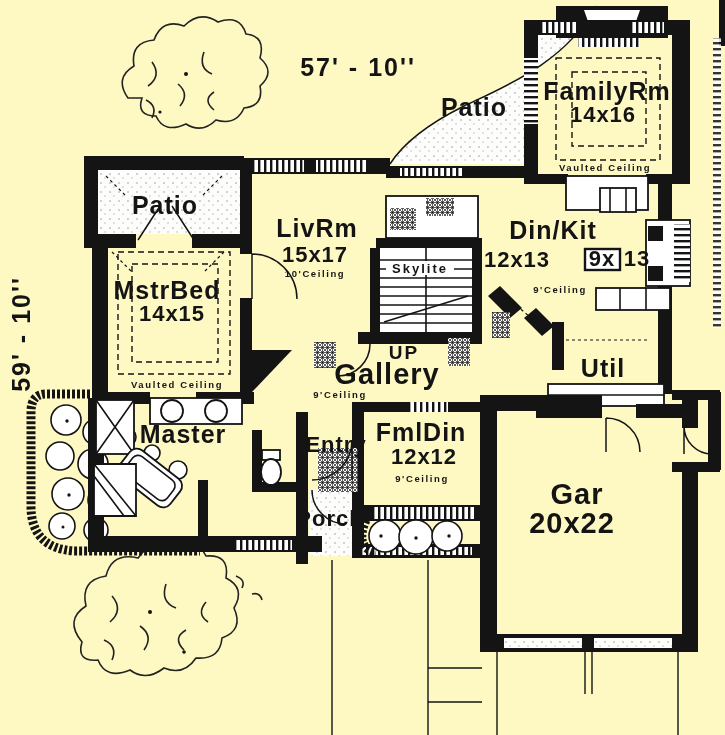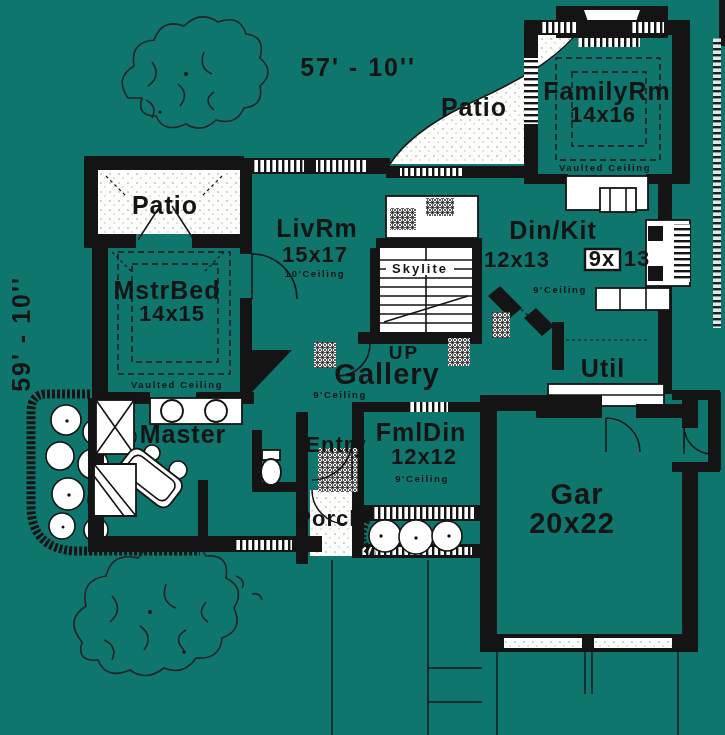--- a/index.html
+++ b/index.html
@@ -1,17 +1,17 @@
 <!DOCTYPE html>
 <html><head>
 <meta charset="utf-8">
 <style>
   html,body{margin:0;padding:0;background:#e9e9e7;}
   .page{
-    position:relative;width:725px;height:735px;background:#0f766e;
+    position:relative;width:725px;height:735px;background:#fef9c3;
     font-family:"Liberation Sans", sans-serif;overflow:hidden;
   }
   svg{position:absolute;left:0;top:0;}
   text{fill:#141414;font-family:"Liberation Sans", sans-serif;font-weight:700;}
   .t-room{font-size:25px;letter-spacing:1px;}
   .t-size{font-size:22px;letter-spacing:1px;}
   .t-ceil{font-size:9.5px;letter-spacing:1.6px;}
   .t-dim{font-size:25px;letter-spacing:2px;}
   .t-up{font-size:19px;letter-spacing:2px;}
   .t-sky{font-size:13px;letter-spacing:2px;}

